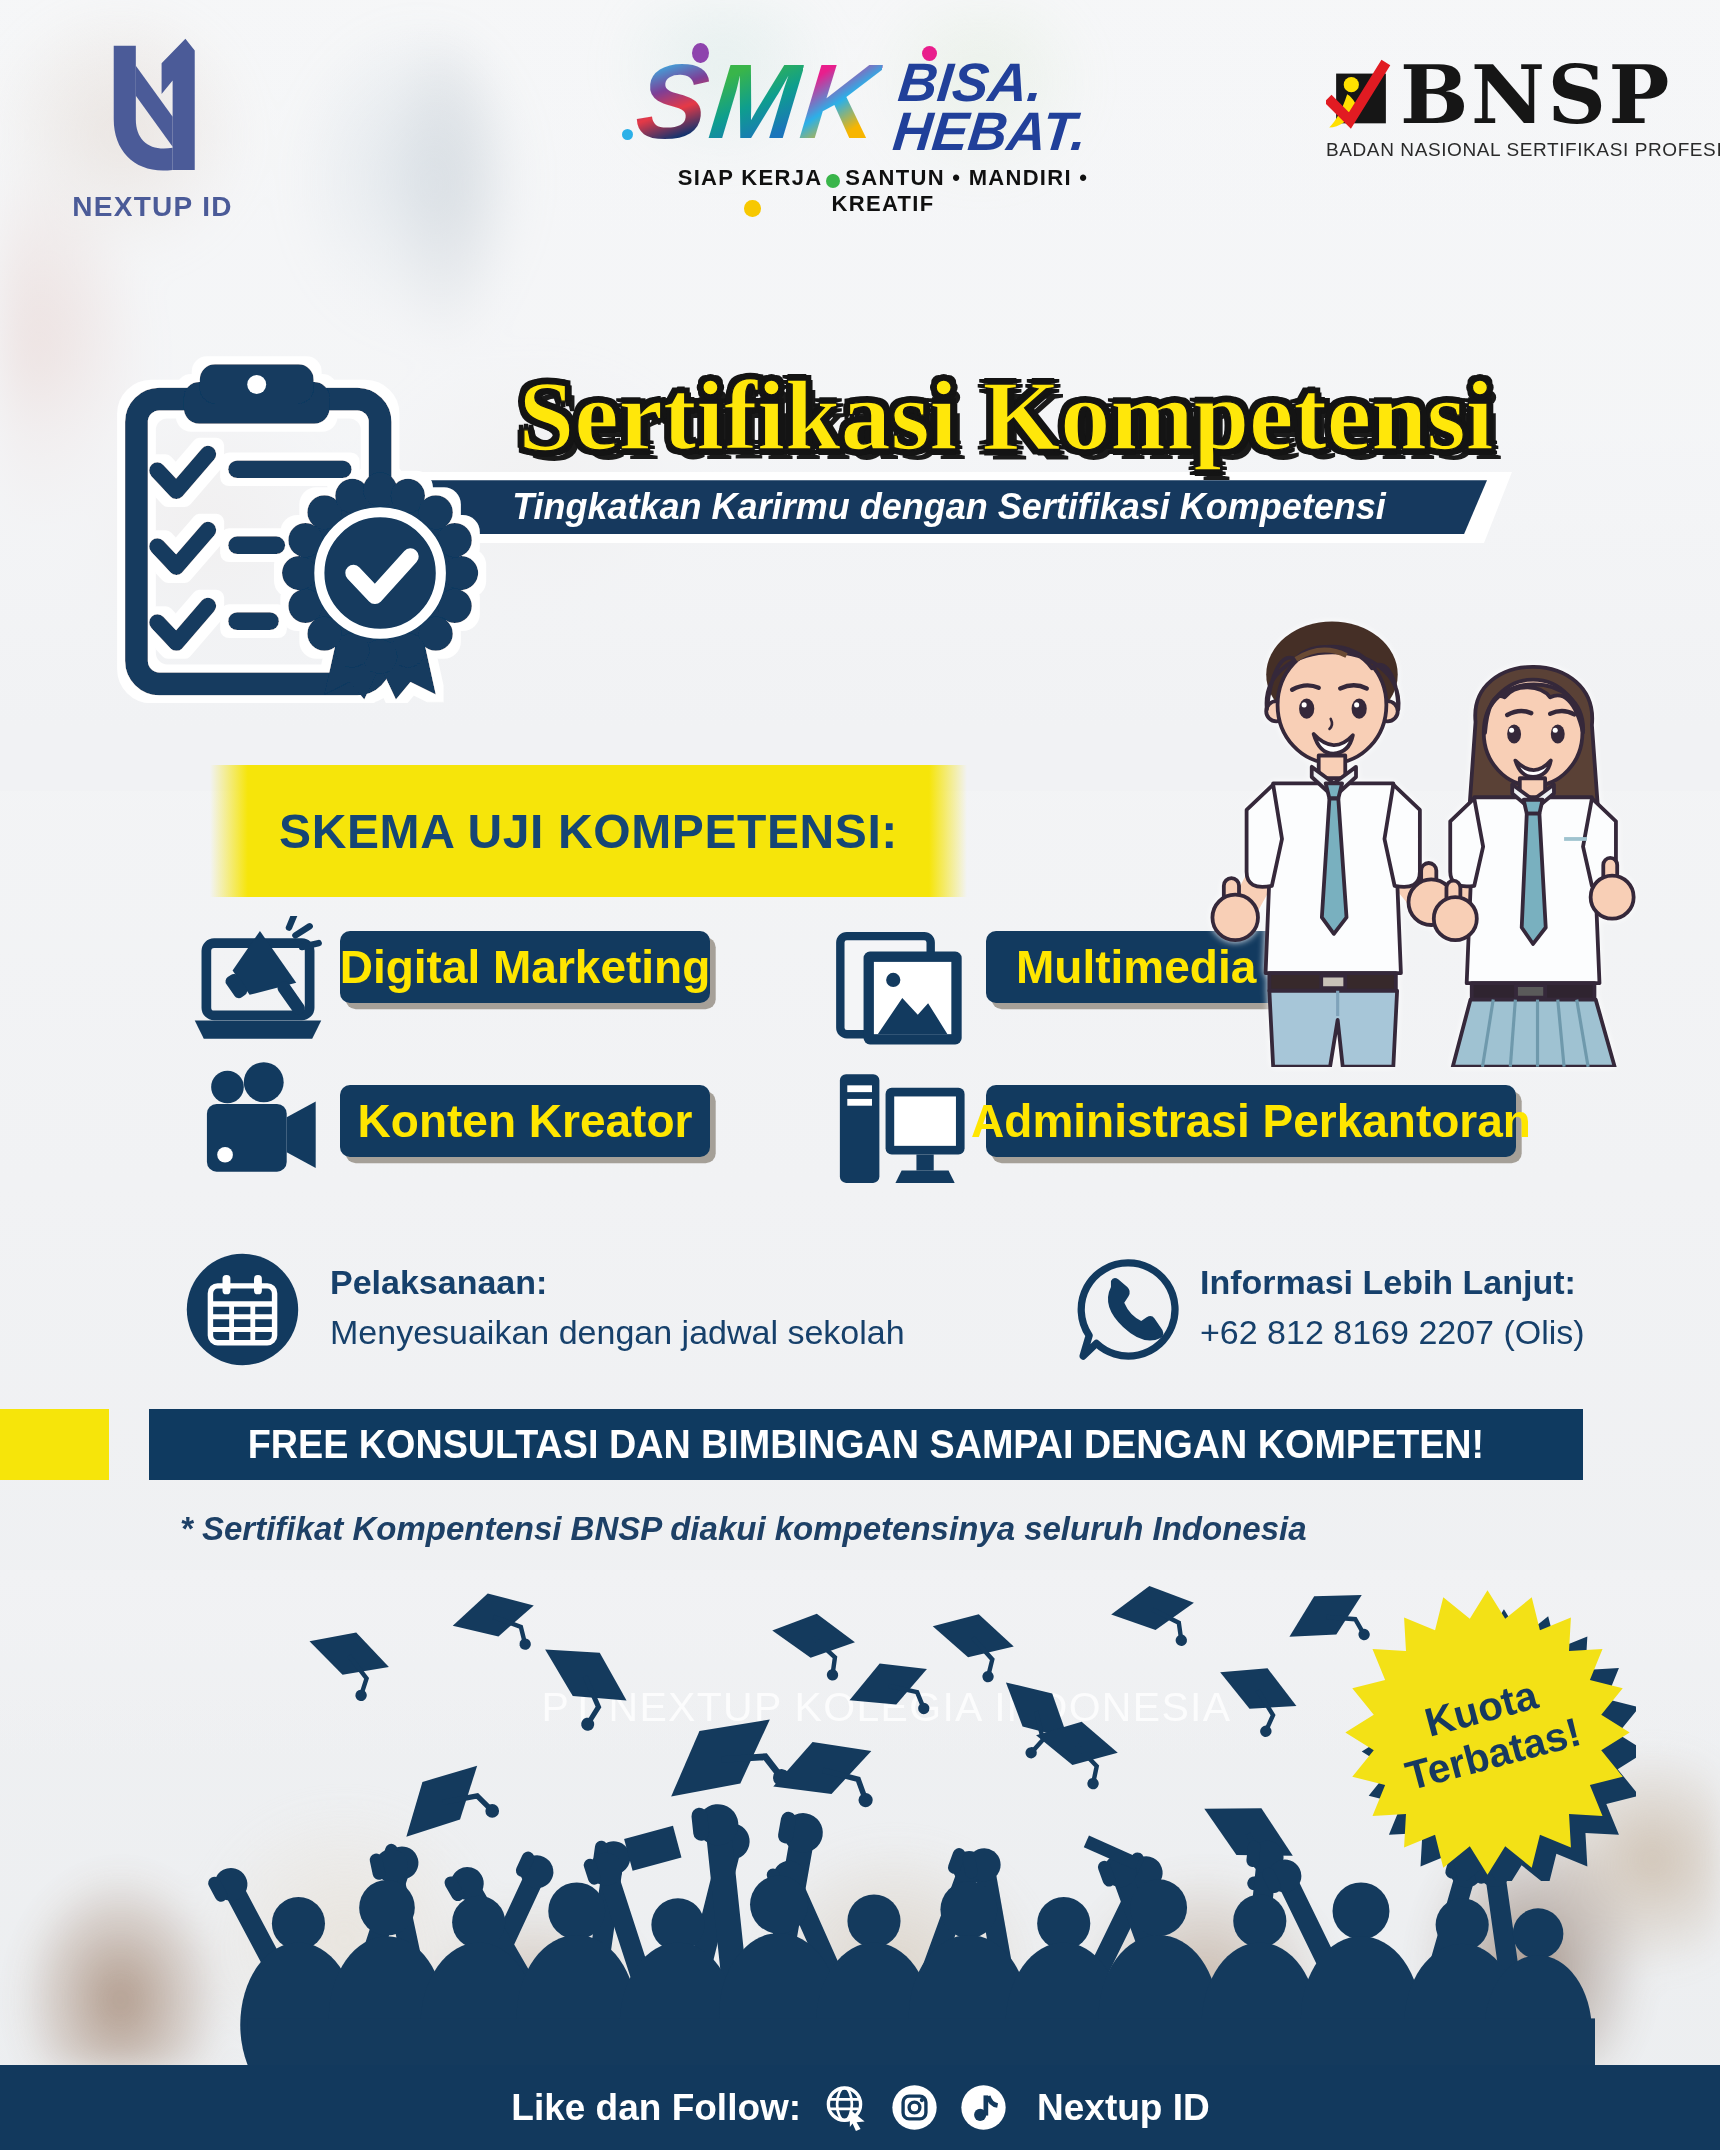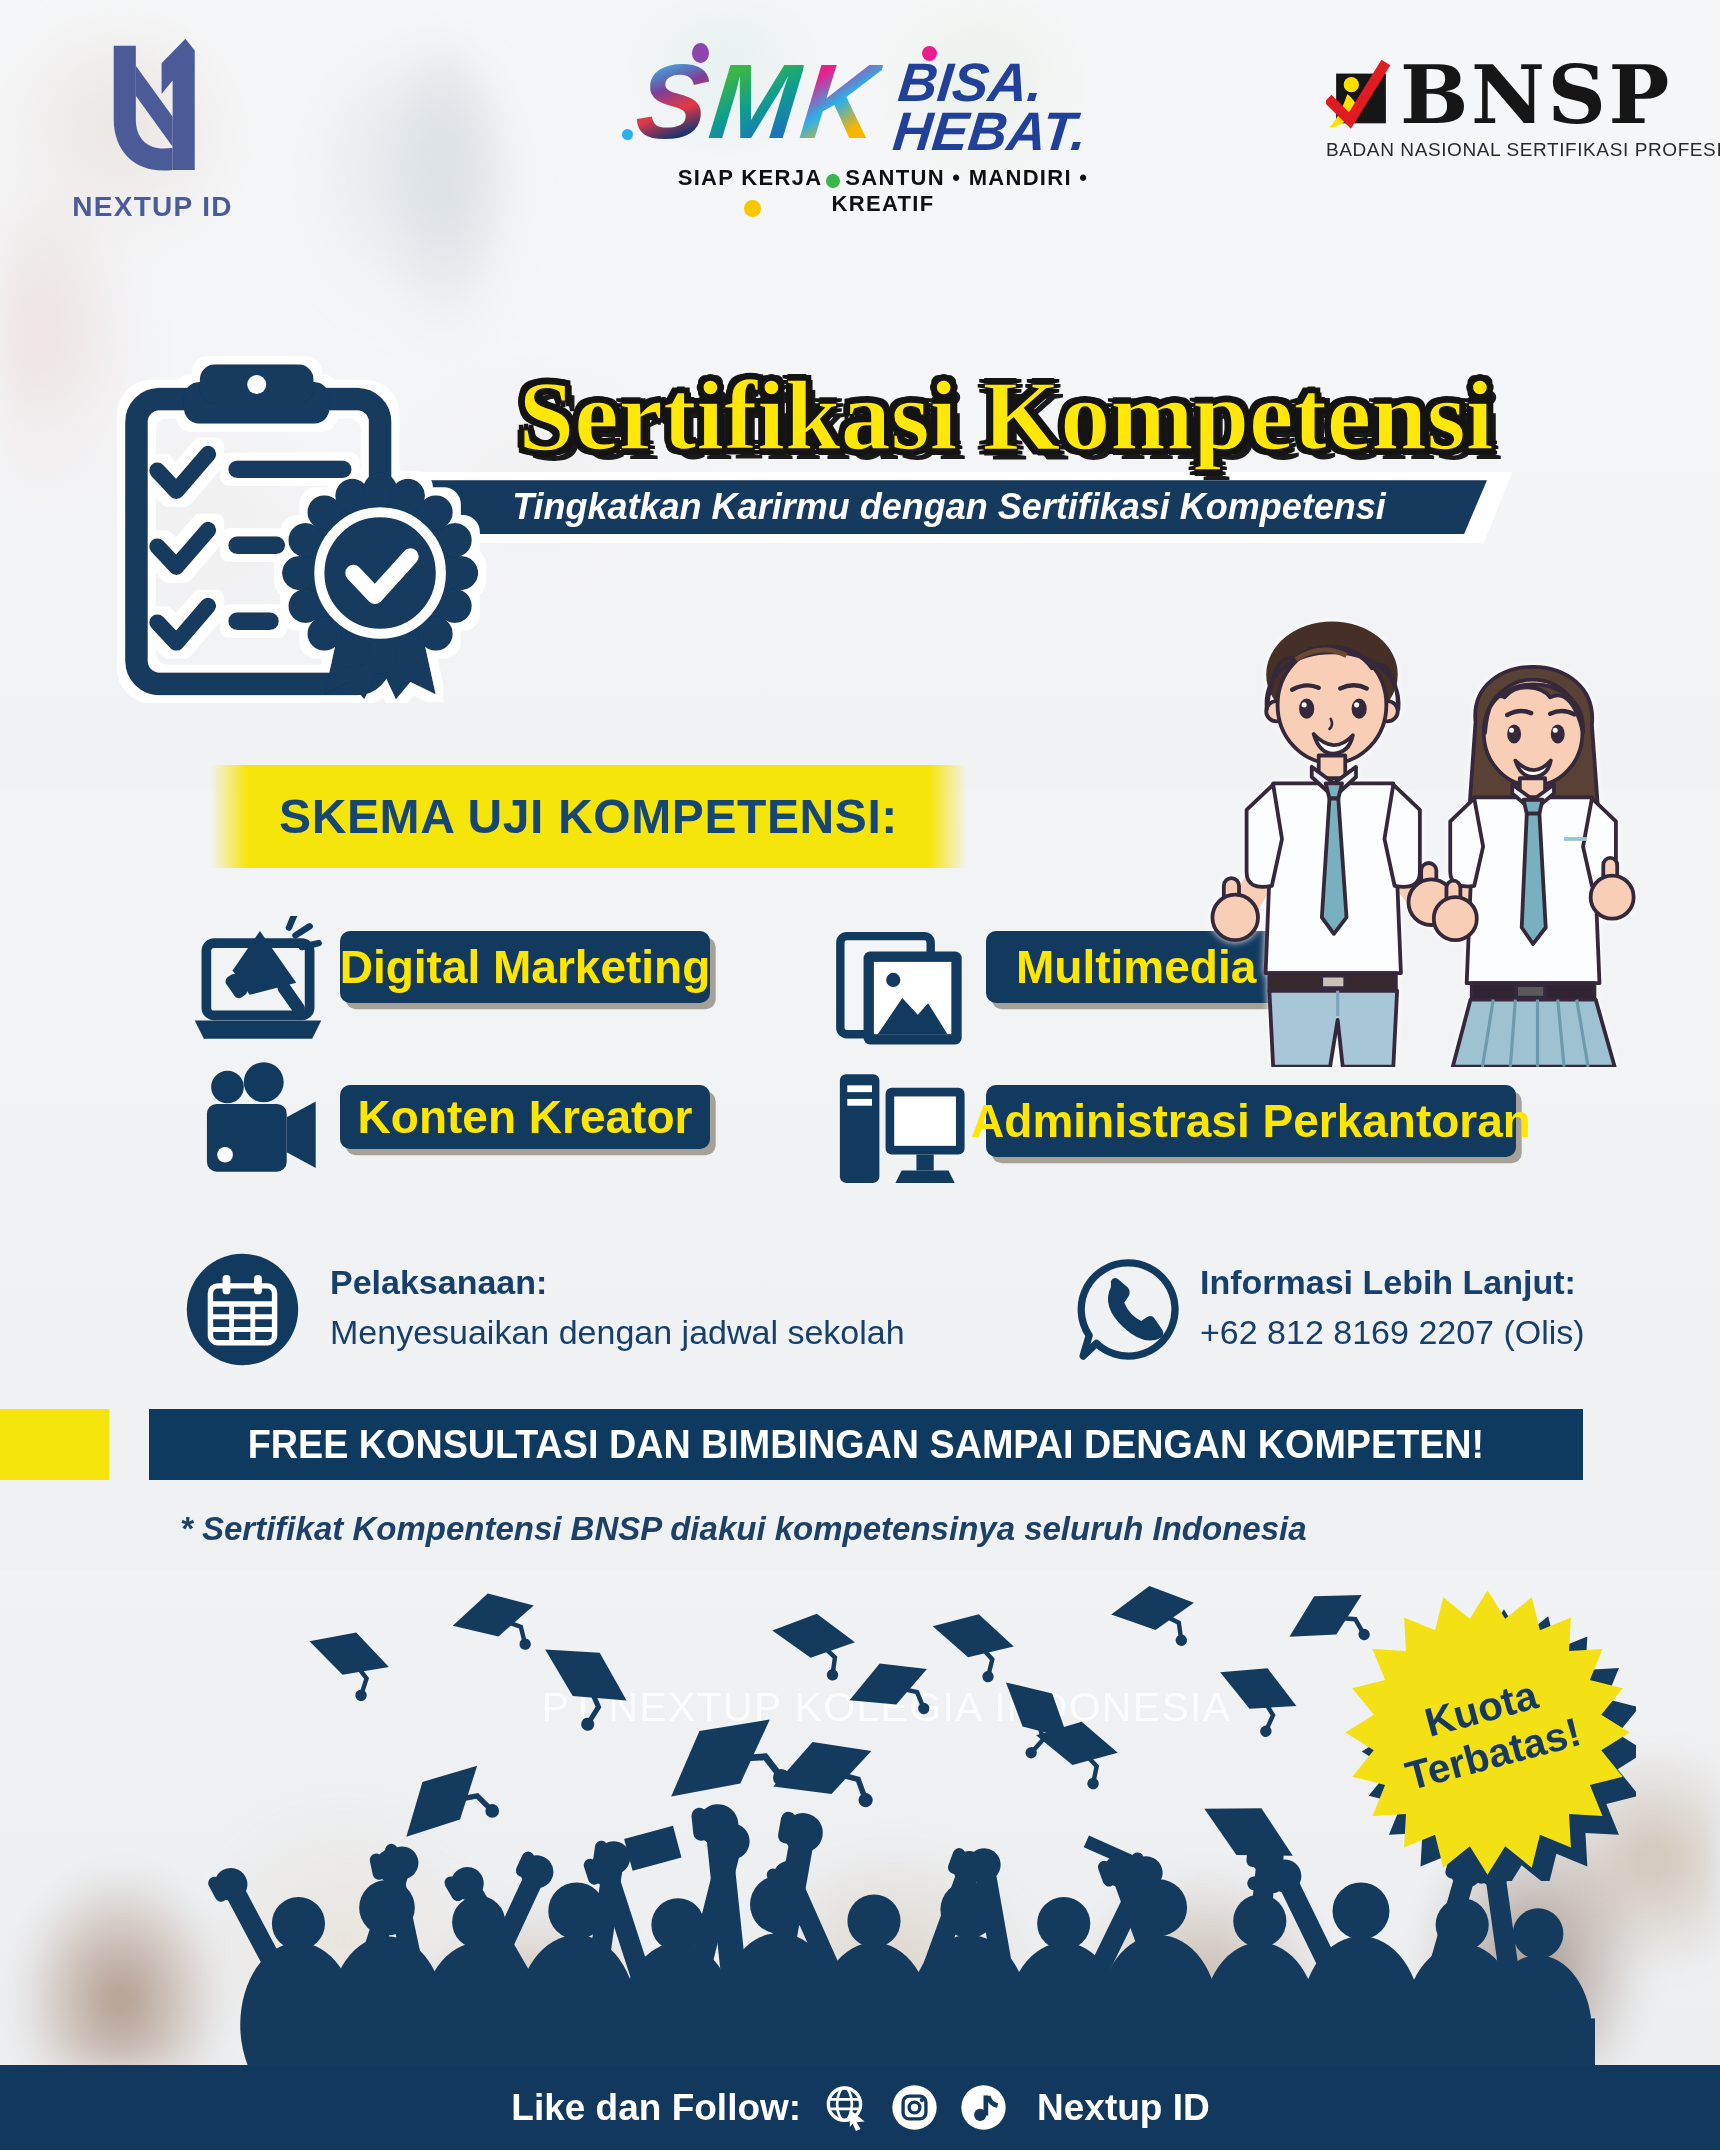--- a/index.html
+++ b/index.html
@@ -73,31 +73,31 @@
   .subtitle-inner{position:absolute;left:0;top:8.2px;width:1076px;height:54px;background:#16395e;
     clip-path:polygon(0 0,100% 0,calc(100% - 23px) 100%,0 100%);
     display:flex;align-items:center;justify-content:center;}
   .subtitle-inner span{font-style:italic;font-weight:bold;font-size:36px;color:#fff;text-align:right;}
 
   .clipboard{left:108px;top:345px;width:386px;height:358px;z-index:8;}
   .students{left:1196px;top:573px;width:468px;height:494px;z-index:30;overflow:hidden;
     filter:drop-shadow(0 0 3.8px rgba(255,255,255,.95));}
 
   
-  .skema-banner{left:210px;top:765px;width:757px;height:103px;z-index:10;
+  .skema-banner{left:210px;top:765px;width:757px;height:132px;z-index:10;
     background:linear-gradient(90deg, rgba(246,229,10,0) 0%, #f6e50a 5%, #f6e50a 95%, rgba(246,229,10,0) 100%);
     display:flex;align-items:center;justify-content:center;}
   .skema-banner span{font-size:48px;font-weight:bold;color:#164674;letter-spacing:0.6px;}
   .scheme-icon{z-index:10;}
   .band{background:#123a5f;border-radius:10px;box-shadow:5.7px 6.3px 0 rgba(74,60,40,.45);
     display:flex;align-items:center;justify-content:center;}
   .band span{font-size:46px;font-weight:bold;color:#ffe600;white-space:nowrap;}
   .band.digital{left:340px;top:931px;width:370px;height:72px;z-index:10;}
   .band.multimedia{left:986px;top:931px;width:345px;height:72px;z-index:20;justify-content:flex-start;padding-left:30px;}
-  .band.konten{left:340px;top:1085px;width:370px;height:64px;z-index:10;}
+  .band.konten{left:340px;top:1085px;width:370px;height:72px;z-index:10;}
   .band.admin{left:986px;top:1085px;width:530px;height:72px;z-index:40;}
 
   
   .detail-icon{z-index:10;}
   .detail-text{z-index:10;color:#16406b;}
   .detail-text .h{font-size:34px;font-weight:bold;}
   .detail-text .t{font-size:34px;margin-top:11.4px;}
 
   
   .free-yellow{left:0;top:1409px;width:109px;height:71px;background:#f6e50a;z-index:10;}

